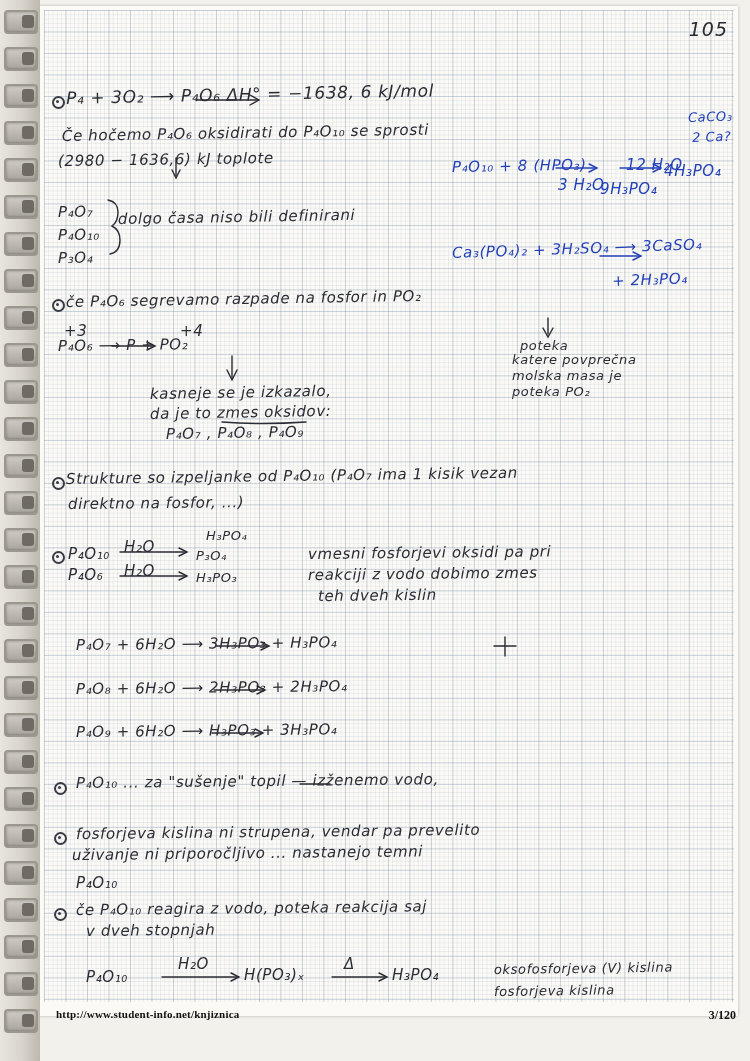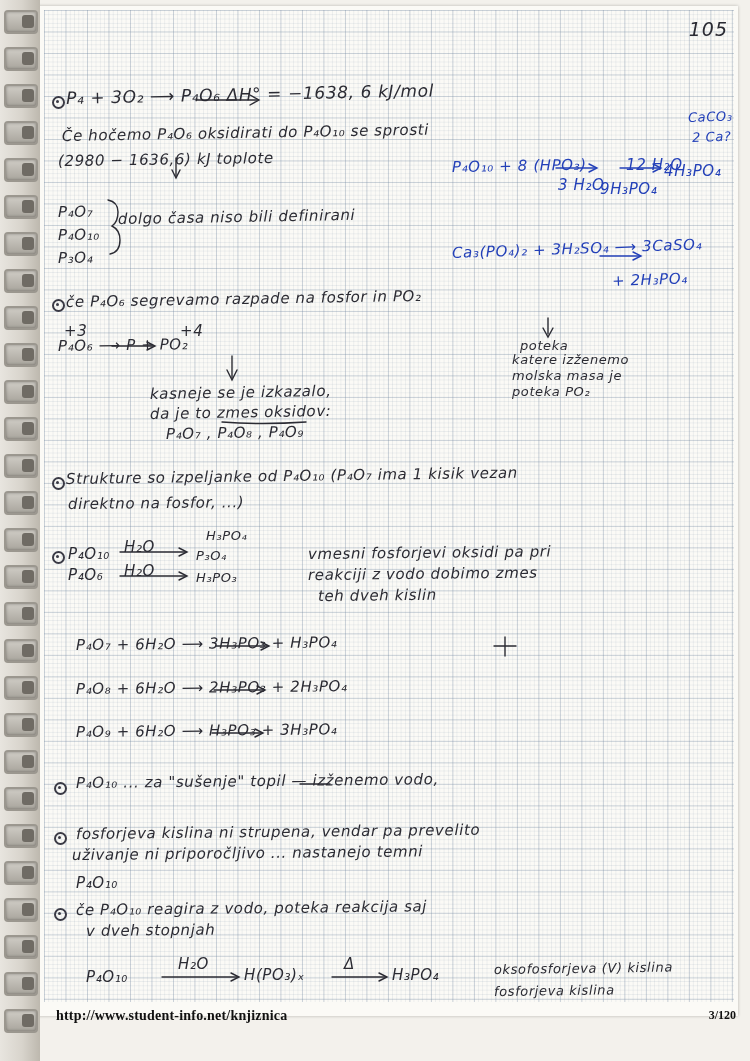--- a/index.html
+++ b/index.html
@@ -74,21 +74,21 @@
   .bullet i{
     position:absolute;left:2px;top:2px;width:3px;height:3px;border-radius:50%;
     background:#3a3a45;
   }
   
   #ink{position:absolute;left:0;top:0;width:750px;height:1061px;pointer-events:none;}
   
   #footer-left{
     position:absolute;left:56px;top:1008px;
     font-family:"Liberation Serif", serif;
-    font-size:14px;font-weight:bold;color:#111;
+    font-size:11px;font-weight:bold;color:#111;
     letter-spacing:.2px;
   }
   #footer-right{
     position:absolute;right:14px;top:1008px;
     font-family:"Liberation Serif", serif;
     font-size:12px;font-weight:bold;color:#111;
   }
   #page-num{
     position:absolute;right:22px;top:18px;
     font-size:19px;color:#2b2b33;font-style:italic;
@@ -262,21 +262,21 @@
 
   <div class="hw" style="left:86px;top:968px">P₄O₁₀</div>
   <div class="hw xs" style="left:178px;top:955px">H₂O</div>
   <div class="hw" style="left:244px;top:966px">H(PO₃)ₓ</div>
   <div class="hw xs" style="left:344px;top:955px">Δ</div>
   <div class="hw" style="left:392px;top:966px">H₃PO₄</div>
   <div class="hw sm" style="left:494px;top:962px;transform:rotate(-0.8deg)">oksofosforjeva (V) kislina</div>
   <div class="hw sm" style="left:494px;top:984px;transform:rotate(-0.8deg)">fosforjeva kislina</div>
 
   <div class="hw sm" style="left:520px;top:338px">poteka</div>
-  <div class="hw sm" style="left:512px;top:352px">katere izženemo</div>
+  <div class="hw sm" style="left:512px;top:352px">katere povprečna</div>
   <div class="hw sm" style="left:512px;top:368px">molska masa je</div>
   <div class="hw sm" style="left:512px;top:384px">poteka PO₂</div>
 
   <div class="hw sm blue" style="left:688px;top:110px;transform:rotate(-2deg)">CaCO₃</div>
   <div class="hw sm blue" style="left:692px;top:130px;transform:rotate(-2deg)">2 Ca?</div>
   <div class="hw blue" style="left:452px;top:158px;transform:rotate(-1deg)">P₄O₁₀ + 8 (HPO₃)</div>
   <div class="hw xs blue" style="left:558px;top:176px">3 H₂O</div>
   <div class="hw xs blue" style="left:626px;top:156px">12 H₂O</div>
   <div class="hw xs blue" style="left:600px;top:180px">9H₃PO₄</div>
   <div class="hw blue" style="left:664px;top:162px">4H₃PO₄</div>

